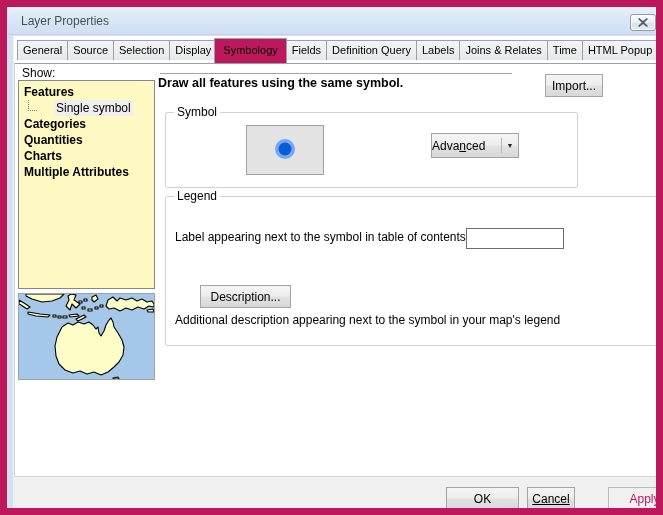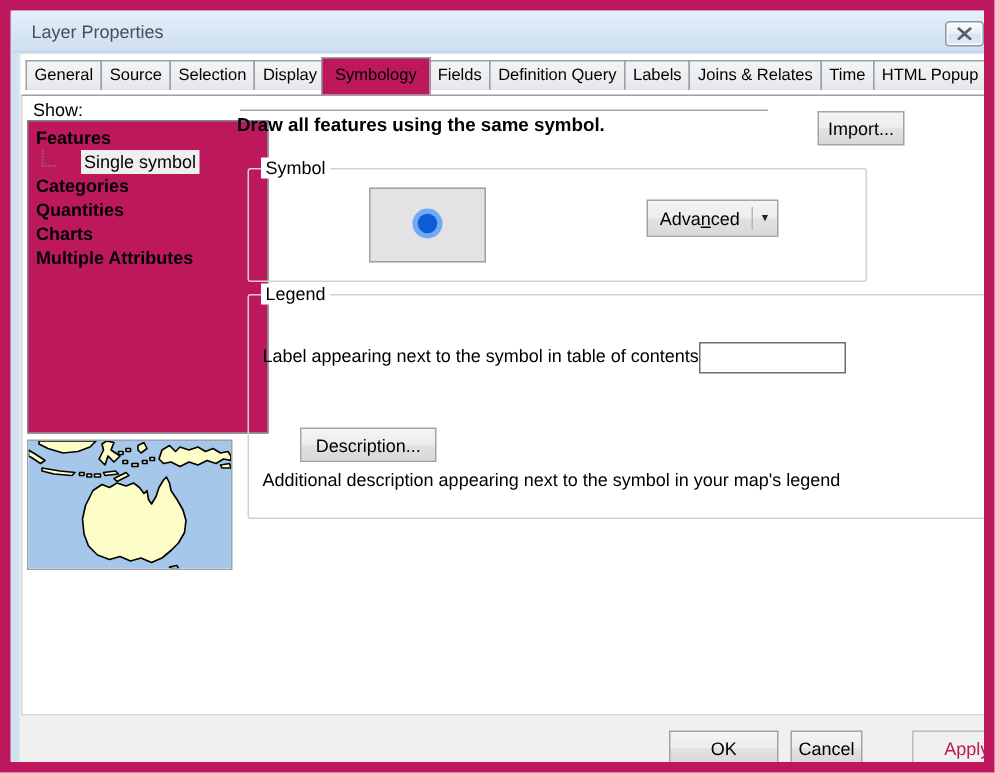--- a/index.html
+++ b/index.html
@@ -49,22 +49,22 @@
     margin-left: -2px; margin-bottom: -1px;
   }
   .page {
     position: absolute; left: 7px; top: 56px; width: 643px; height: 414px;
     background: #ffffff;
     border: 1px solid #d2d5d8; border-top: 1px solid #9aa0a8;
     z-index: 0;
   }
   .show-label { position: absolute; left: 7px; top: 2px; }
   .tree-box {
-    position: absolute; left: 3px; top: 16px; width: 161px; height: 209px;
-    background: #be185d; border: 1px solid #83888f; padding-top: 3px;
+    position: absolute; left: 3px; top: 16px; width: 137px; height: 209px;
+    background: #fef9c3; border: 1px solid #83888f; padding-top: 3px;
     overflow: hidden;
   }
   .tree-item { font-weight: bold; line-height: 16px; padding-left: 5px; white-space: nowrap; cursor: default; }
   .tree-child { display: flex; align-items: flex-end; line-height: 16px; cursor: default; }
   .tree-connector {
     display: inline-block; width: 9px; height: 11px; margin-left: 9px; margin-bottom: 5px;
     border-left: 1px dotted #7e7e7e; border-bottom: 1px dotted #7e7e7e;
   }
   .tree-child .lbl { background: #efefef; padding: 0 2px; margin-left: 17px; }
   .map-box {
@@ -95,37 +95,37 @@
   }
   .symbol-preview {
     position: absolute; left: 80px; top: 12px; width: 78px; height: 50px;
     background: #e3e3e3; border: 1px solid #a0a0a0;
     display: flex; align-items: center; justify-content: center;
   }
   .advanced-btn {
     position: absolute; left: 241px; top: 20px; width: 88px; height: 25px;
     display: flex; align-items: center;
   }
-  .advanced-btn .adv-text { flex: 1; text-align: center; }
+  .advanced-btn .adv-text { flex: 1; text-align: left; }
   .adv-key { text-decoration: underline; }
   .adv-sep { width: 1px; height: 15px; background: #b6b6b6; }
   .adv-arrow { width: 16px; text-align: center; font-size: 7px; color: #222; }
 
   .legend-label { position: absolute; left: 9px; top: 33px; }
   .legend-input {
     position: absolute; left: 300px; top: 31px; width: 98px; height: 21px;
     border: 1px solid #6e6e6e; background: #fff; font-size: 12px; padding: 0 3px;
     font-family: "Liberation Sans", sans-serif;
   }
   .desc-btn { position: absolute; left: 10px; top: 88px; width: 91px; height: 23px; }
   .additional-text { position: absolute; left: 9px; top: 104px; margin-top: 12px; }
 
   .footer-btn { position: absolute; width: 73px; height: 23px; }
   .ok-btn { left: 415px; top: 480px; }
-  .cancel-btn { left: 496px; top: 480px; width: 48px; }
+  .cancel-btn { left: 496px; top: 480px; width: 48px; text-decoration: underline; }
   .apply-btn { left: 577px; top: 480px; }
 </style>
 </head>
 <body>
 
 <div class="dialog">
 
   <div class="titlebar">
     <span class="title-text">Layer Properties</span>
     <div class="close-btn">

